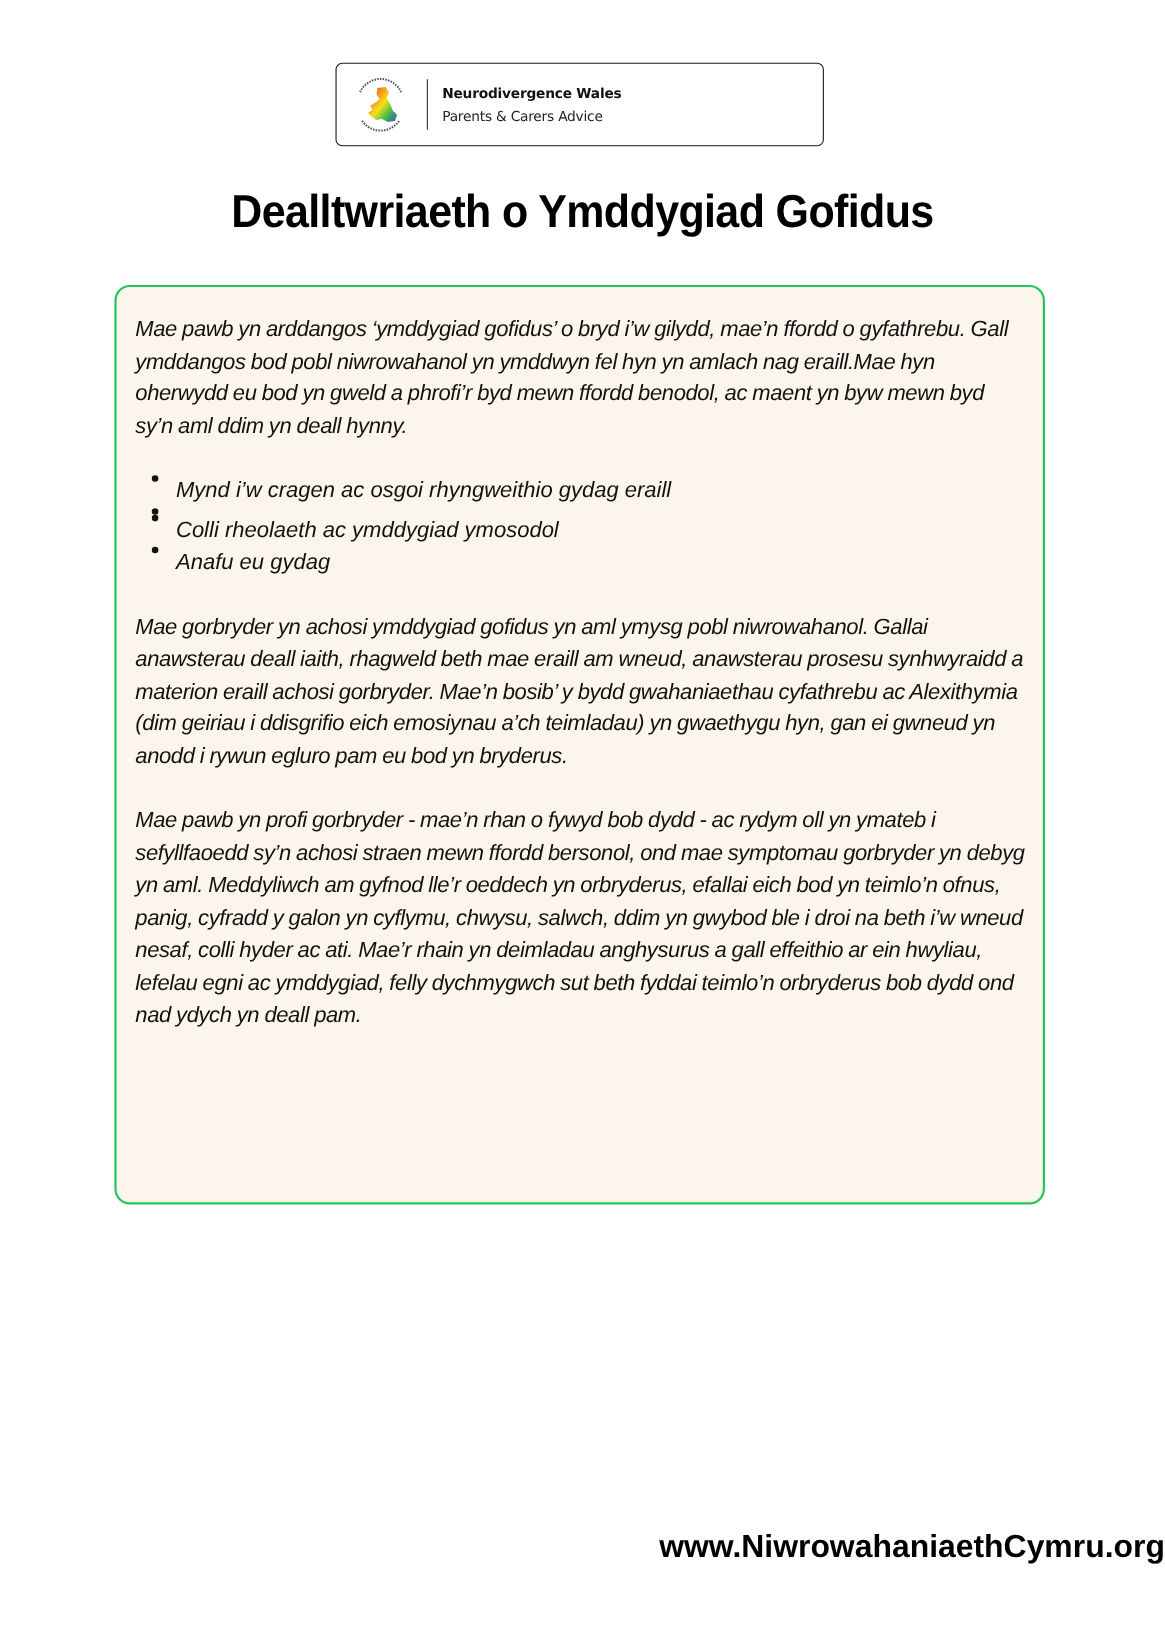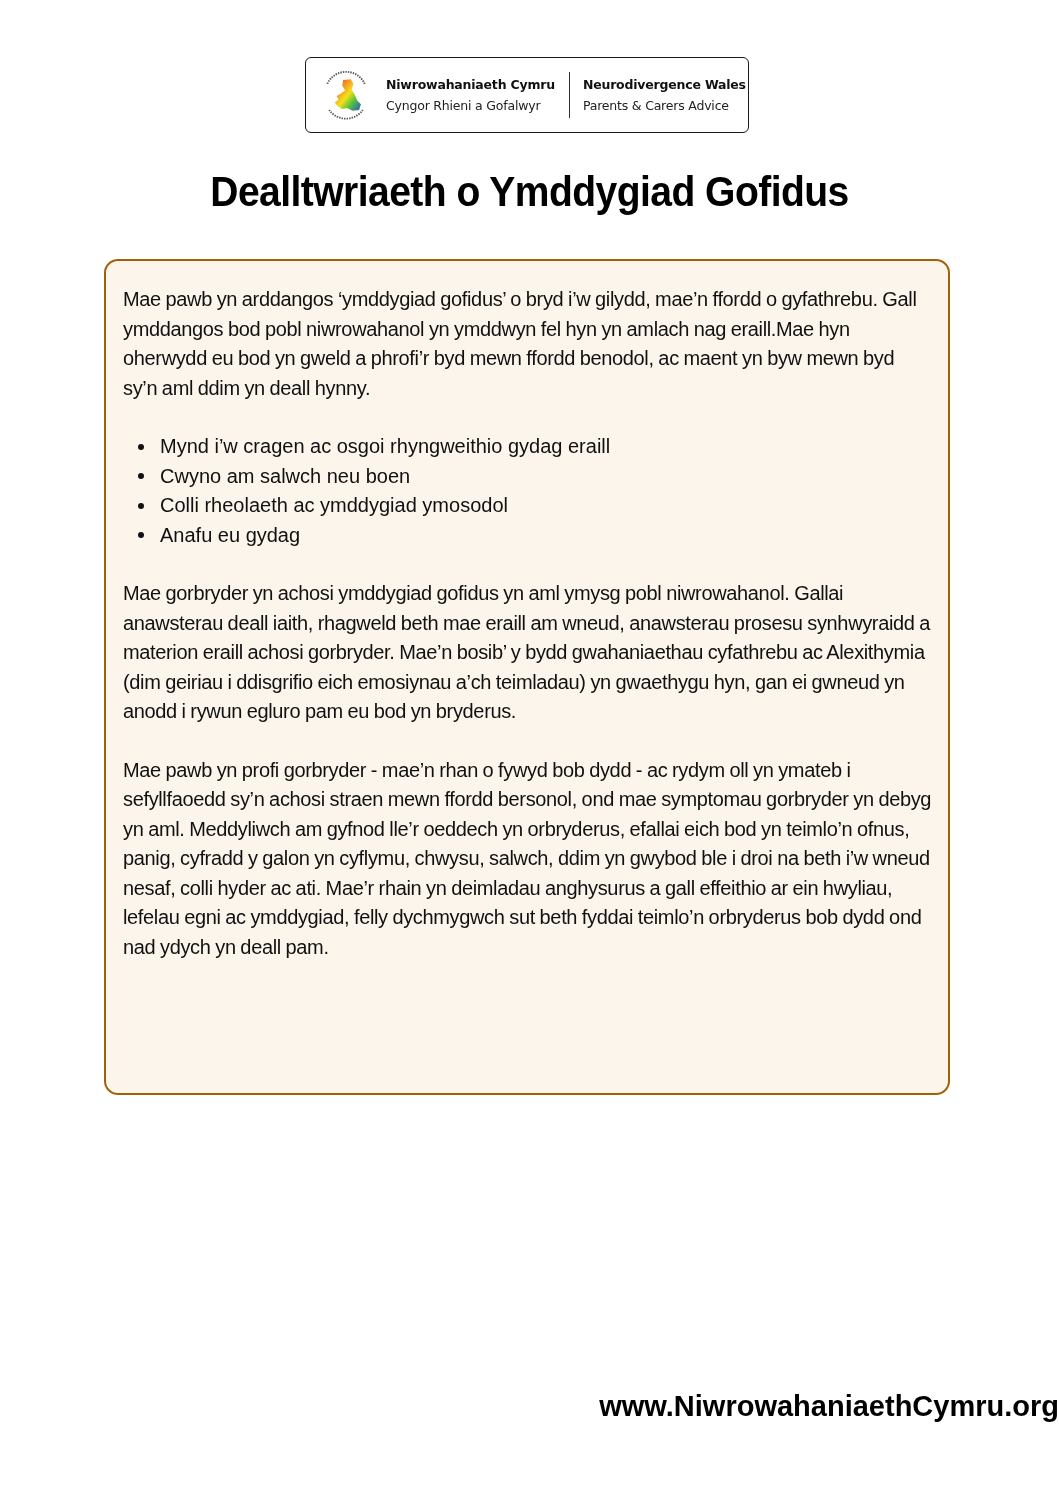--- a/index.html
+++ b/index.html
@@ -78,24 +78,25 @@
       color: #000;
       transform: scaleX(0.93);
     }
     .content-box {
       position: absolute;
       left: 104px;
       top: 259px;
       width: 846px;
       height: 836px;
       box-sizing: border-box;
-      border: 2px solid #a16207;
+      border: 2px solid #22c55e;
       border-radius: 14px;
       background: #fcf5ec;
       padding: 24px 16px 0 17px;
+      font-style: italic;
     }
     .para {
       font-family: "Liberation Sans", sans-serif;
       font-size: 20px;
       line-height: 29.5px;
       margin: 0 0 29px 0;
       color: #111;
       letter-spacing: -0.35px;
       word-spacing: -0.5px;
     }
@@ -106,21 +107,21 @@
       margin: 0 0 29px 0;
       color: #111;
     }
     .bullet-list {
       list-style: none;
       margin: 0 0 29px 0;
       padding: 0;
     }
     .bullet-item {
       display: flex;
-      align-items: center;
+      align-items: flex-start;
       font-family: "Liberation Sans", sans-serif;
       font-size: 20px;
       line-height: 29.5px;
       color: #111;
     }
     .bullet-dot {
       display: inline-block;
       width: 6px;
       height: 6px;
       border-radius: 50%;
@@ -153,43 +154,38 @@
         <stop offset="30%" stop-color="#f59a23"></stop>
         <stop offset="50%" stop-color="#f2e21a"></stop>
         <stop offset="70%" stop-color="#5cc33a"></stop>
         <stop offset="100%" stop-color="#1f57c9"></stop>
       </linearGradient>
     </defs>
     <path d="M10 18 A22 22 0 0 1 50 18" fill="none" stroke="#555" stroke-width="2" stroke-dasharray="1.5 1.2"></path>
     <path d="M12 46 A22 22 0 0 0 48 46" fill="none" stroke="#555" stroke-width="2" stroke-dasharray="1.5 1.2"></path>
     <path d="M27 14 L35 13 L38 18 L36 24 L39 29 L42 36 L46 40 L44 46 L37 47 L31 44 L26 45 L21 42 L18 38 L22 35 L20 31 L25 28 L29 25 L26 20 Z" fill="url(#rainbow)"></path>
   </svg>
-  <div class="org-block cy">
-    <span class="org-name">Niwrowahaniaeth Cymru</span>
-    <span class="org-sub">Cyngor Rhieni a Gofalwyr</span>
-  </div>
   <div class="header-divider"></div>
   <div class="org-block en">
     <span class="org-name">Neurodivergence Wales</span>
     <span class="org-sub">Parents &amp; Carers Advice</span>
   </div>
 </div>
 
 <h1 class="page-title">Dealltwriaeth o Ymddygiad Gofidus</h1>
 
 <div class="content-box">
   <p class="para">Mae pawb yn arddangos ‘ymddygiad gofidus’ o bryd i’w gilydd, mae’n ffordd o gyfathrebu. Gall ymddangos bod pobl niwrowahanol yn ymddwyn fel hyn yn amlach nag eraill.Mae hyn oherwydd eu bod yn gweld a phrofi’r byd mewn ffordd benodol, ac maent yn byw mewn byd sy’n aml ddim yn deall hynny.</p>
   <ul class="bullet-list">
     <li class="bullet-item">
       <span class="bullet-dot"></span>
       <span>Mynd i’w cragen ac osgoi rhyngweithio gydag eraill</span>
     </li>
     <li class="bullet-item">
       <span class="bullet-dot"></span>
-      <span>Cwyno am salwch neu boen</span>
     </li>
     <li class="bullet-item">
       <span class="bullet-dot"></span>
       <span>Colli rheolaeth ac ymddygiad ymosodol</span>
     </li>
     <li class="bullet-item">
       <span class="bullet-dot"></span>
       <span>Anafu eu gydag</span>
     </li>
   </ul>

